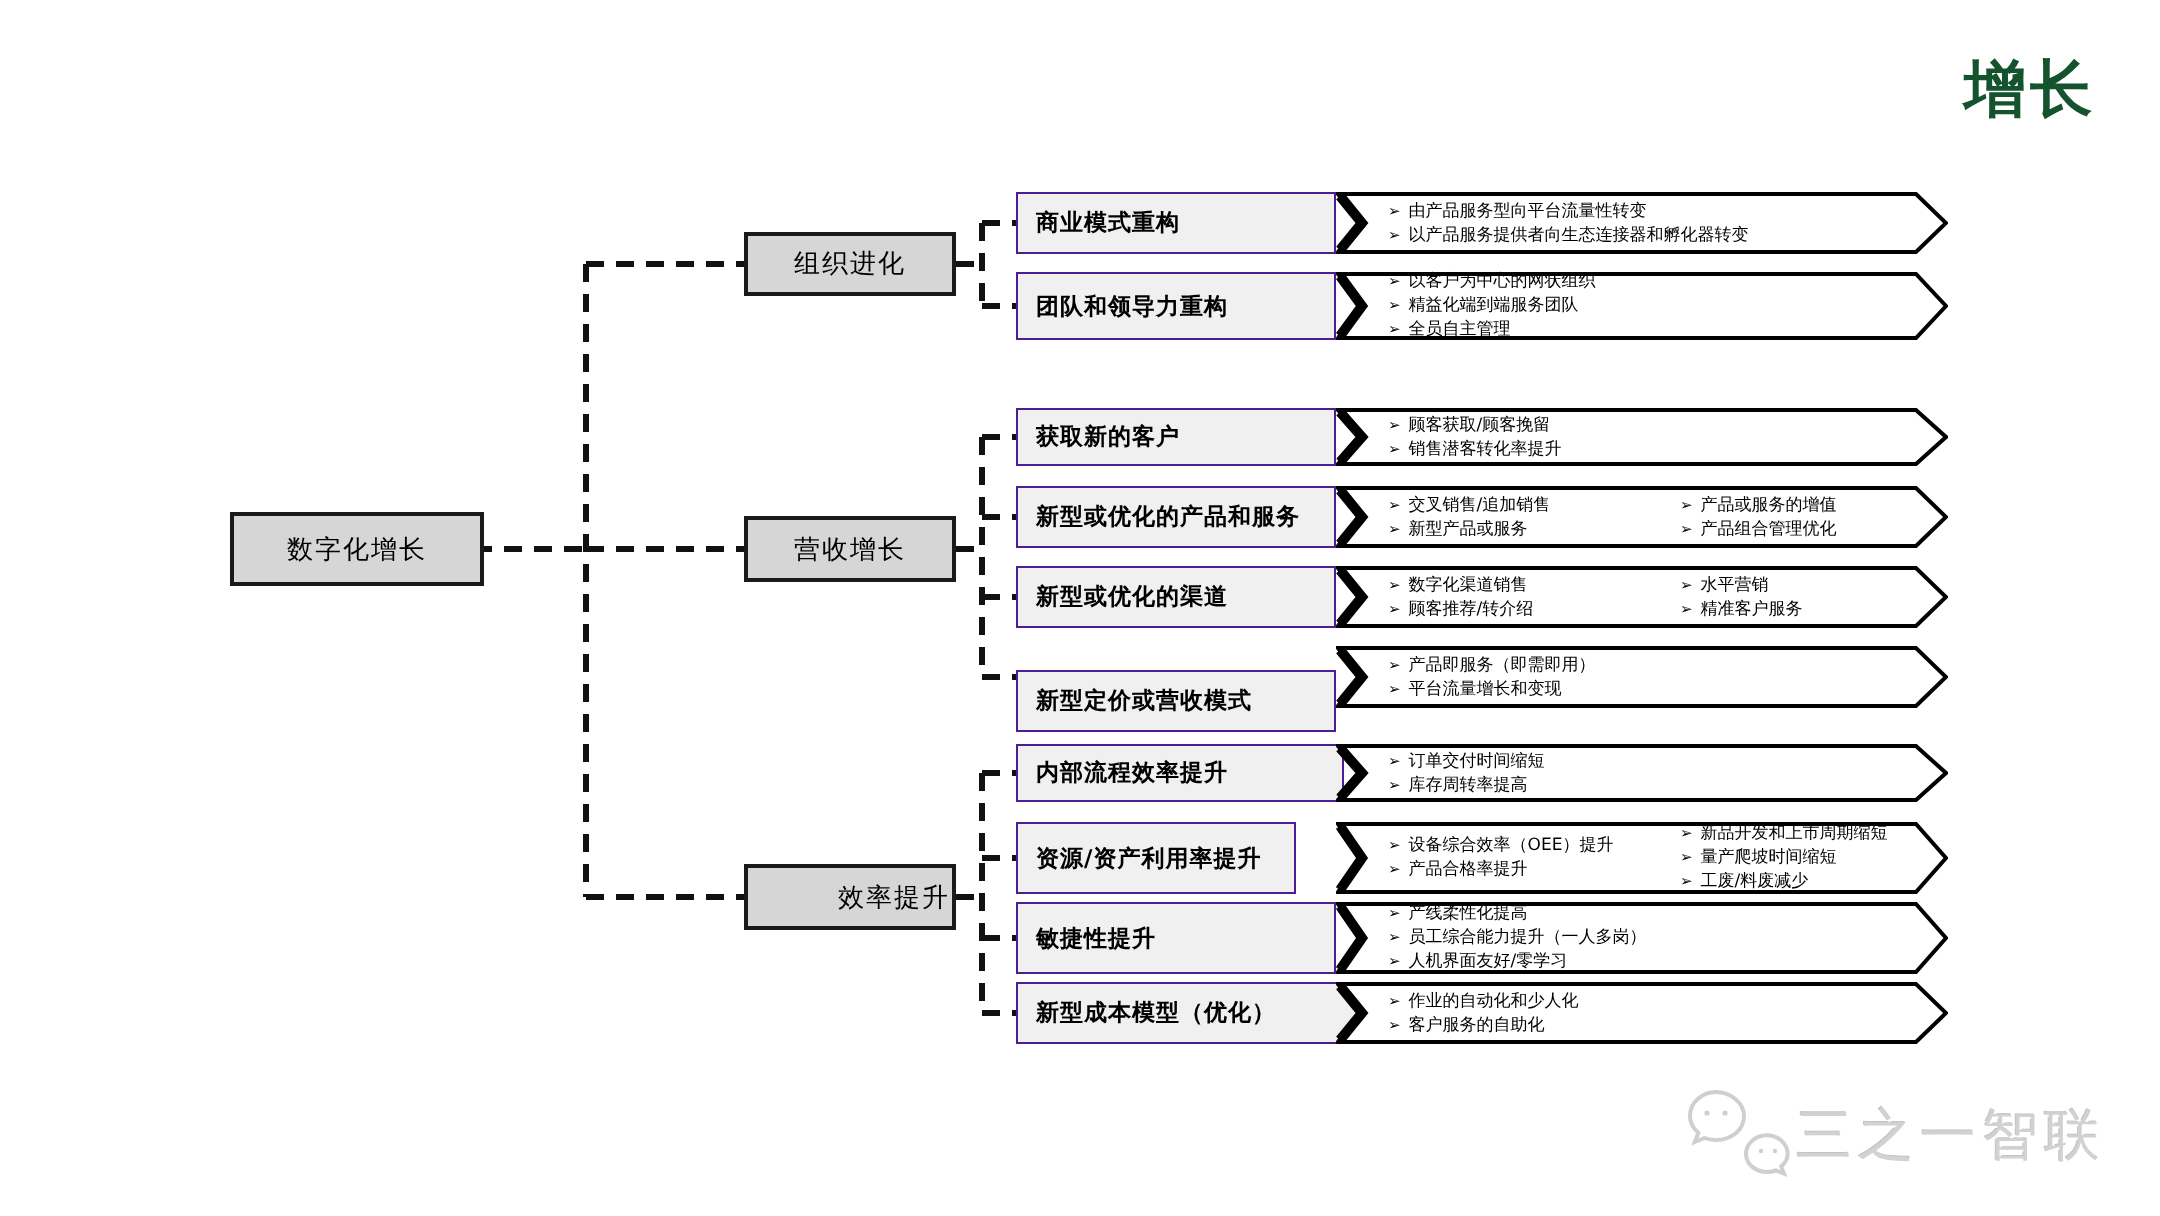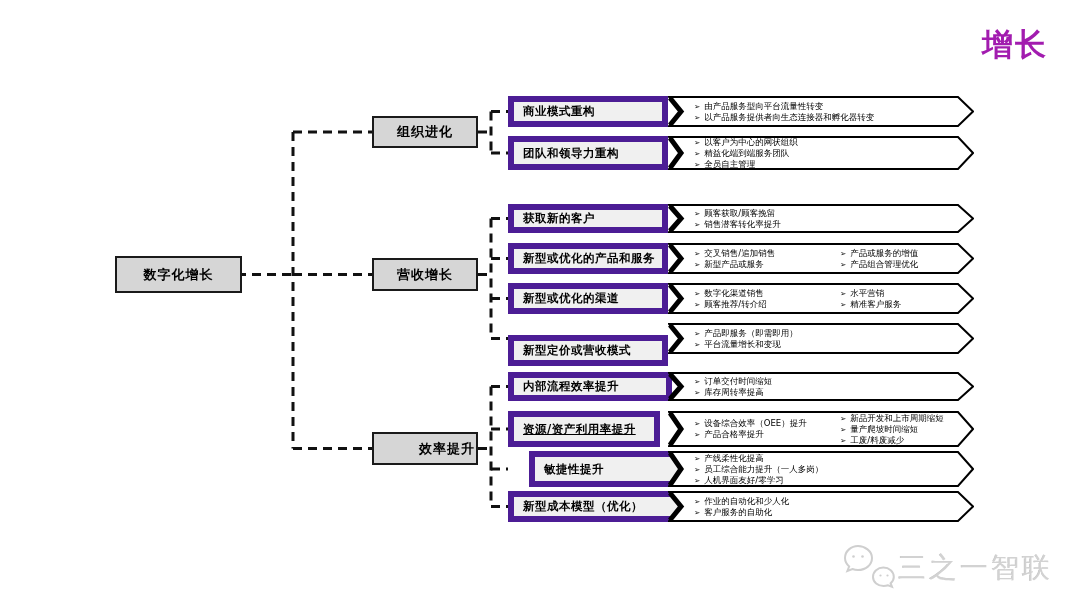--- a/index.html
+++ b/index.html
@@ -2,31 +2,31 @@
 <html><head>
 <meta charset="utf-8">
 <style>
   html,body{margin:0;padding:0;}
   body{
     width:1080px;height:608px;position:relative;background:#ffffff;
     font-family:"DejaVu Sans","Liberation Sans",sans-serif;overflow:hidden;
   }
   .abs{position:absolute;}
   #title{
-    right:32px;top:24px;font-size:31px;font-weight:bold;color:#a21caf;letter-spacing:2px;
+    right:32px;top:24px;font-size:31px;font-weight:bold;color:#14532d;letter-spacing:2px;
   }
   #connectors{left:0;top:0;pointer-events:none;}
   #connectors path{stroke:#111;stroke-width:3;fill:none;stroke-dasharray:9 6;}
   .node-box{
-    background:#d6d6d6;border:2px solid #1a1a1a;color:#000;font-weight:bold;
+    background:#d6d6d6;border:2px solid #1a1a1a;color:#000;font-weight:normal;
     display:flex;align-items:center;justify-content:center;font-size:13px;
     box-sizing:border-box;letter-spacing:1px;
   }
   .row-label{
-    background:#f0f0f0;border:6px solid #4c1d95;color:#000;font-weight:bold;
+    background:#f0f0f0;border:1px solid #4c1d95;color:#000;font-weight:bold;
     display:flex;align-items:center;font-size:11.5px;box-sizing:border-box;
     padding-left:9px;letter-spacing:0.5px;
   }
   .banner-text{
     display:flex;flex-direction:row;align-items:stretch;box-sizing:border-box;
   }
   .bullet-col{
     display:flex;flex-direction:column;justify-content:center;
   }
   .bullet-col.c1{width:146px;}
@@ -218,21 +218,21 @@
         <div class="bullet-item">
           <span class="bullet-glyph">➢</span>
           <span>订单交付时间缩短</span>
         </div>
         <div class="bullet-item">
           <span class="bullet-glyph">➢</span>
           <span>库存周转率提高</span>
         </div>
       </div>
     </div>
-    <div class="abs row-label" style="left: 508px; top: 411px; width: 152px; height: 36px; text-decoration: underline;">资源/资产利用率提升</div>
+    <div class="abs row-label" style="left: 508px; top: 411px; width: 140px; height: 36px;">资源/资产利用率提升</div>
     <div class="abs" style="left: 668px; top: 411px; width: 306px; height: 36px;"><svg width="306" height="36">
         <polygon points="1,1 290,1 305,18 290,35 1,35 12,18" fill="#ffffff" stroke="#000" stroke-width="2"></polygon>
         <polyline points="2,2 13,18 2,34" fill="none" stroke="#000" stroke-width="5"></polyline>
       </svg></div>
     <div class="abs banner-text" style="left: 694px; top: 411px; width: 276px; height: 36px;">
       <div class="bullet-col c1">
         <div class="bullet-item">
           <span class="bullet-glyph">➢</span>
           <span>设备综合效率（OEE）提升</span>
         </div>
@@ -249,21 +249,21 @@
         <div class="bullet-item">
           <span class="bullet-glyph">➢</span>
           <span>量产爬坡时间缩短</span>
         </div>
         <div class="bullet-item">
           <span class="bullet-glyph">➢</span>
           <span>工废/料废减少</span>
         </div>
       </div>
     </div>
-    <div class="abs row-label" style="left: 508px; top: 451px; width: 160px; height: 36px; margin-left: 21px;">敏捷性提升</div>
+    <div class="abs row-label" style="left: 508px; top: 451px; width: 160px; height: 36px;">敏捷性提升</div>
     <div class="abs" style="left: 668px; top: 451px; width: 306px; height: 36px;"><svg width="306" height="36">
         <polygon points="1,1 290,1 305,18 290,35 1,35 12,18" fill="#ffffff" stroke="#000" stroke-width="2"></polygon>
         <polyline points="2,2 13,18 2,34" fill="none" stroke="#000" stroke-width="5"></polyline>
       </svg></div>
     <div class="abs banner-text" style="left: 694px; top: 451px; width: 276px; height: 36px;">
       <div class="bullet-col c1">
         <div class="bullet-item">
           <span class="bullet-glyph">➢</span>
           <span>产线柔性化提高</span>
         </div>

